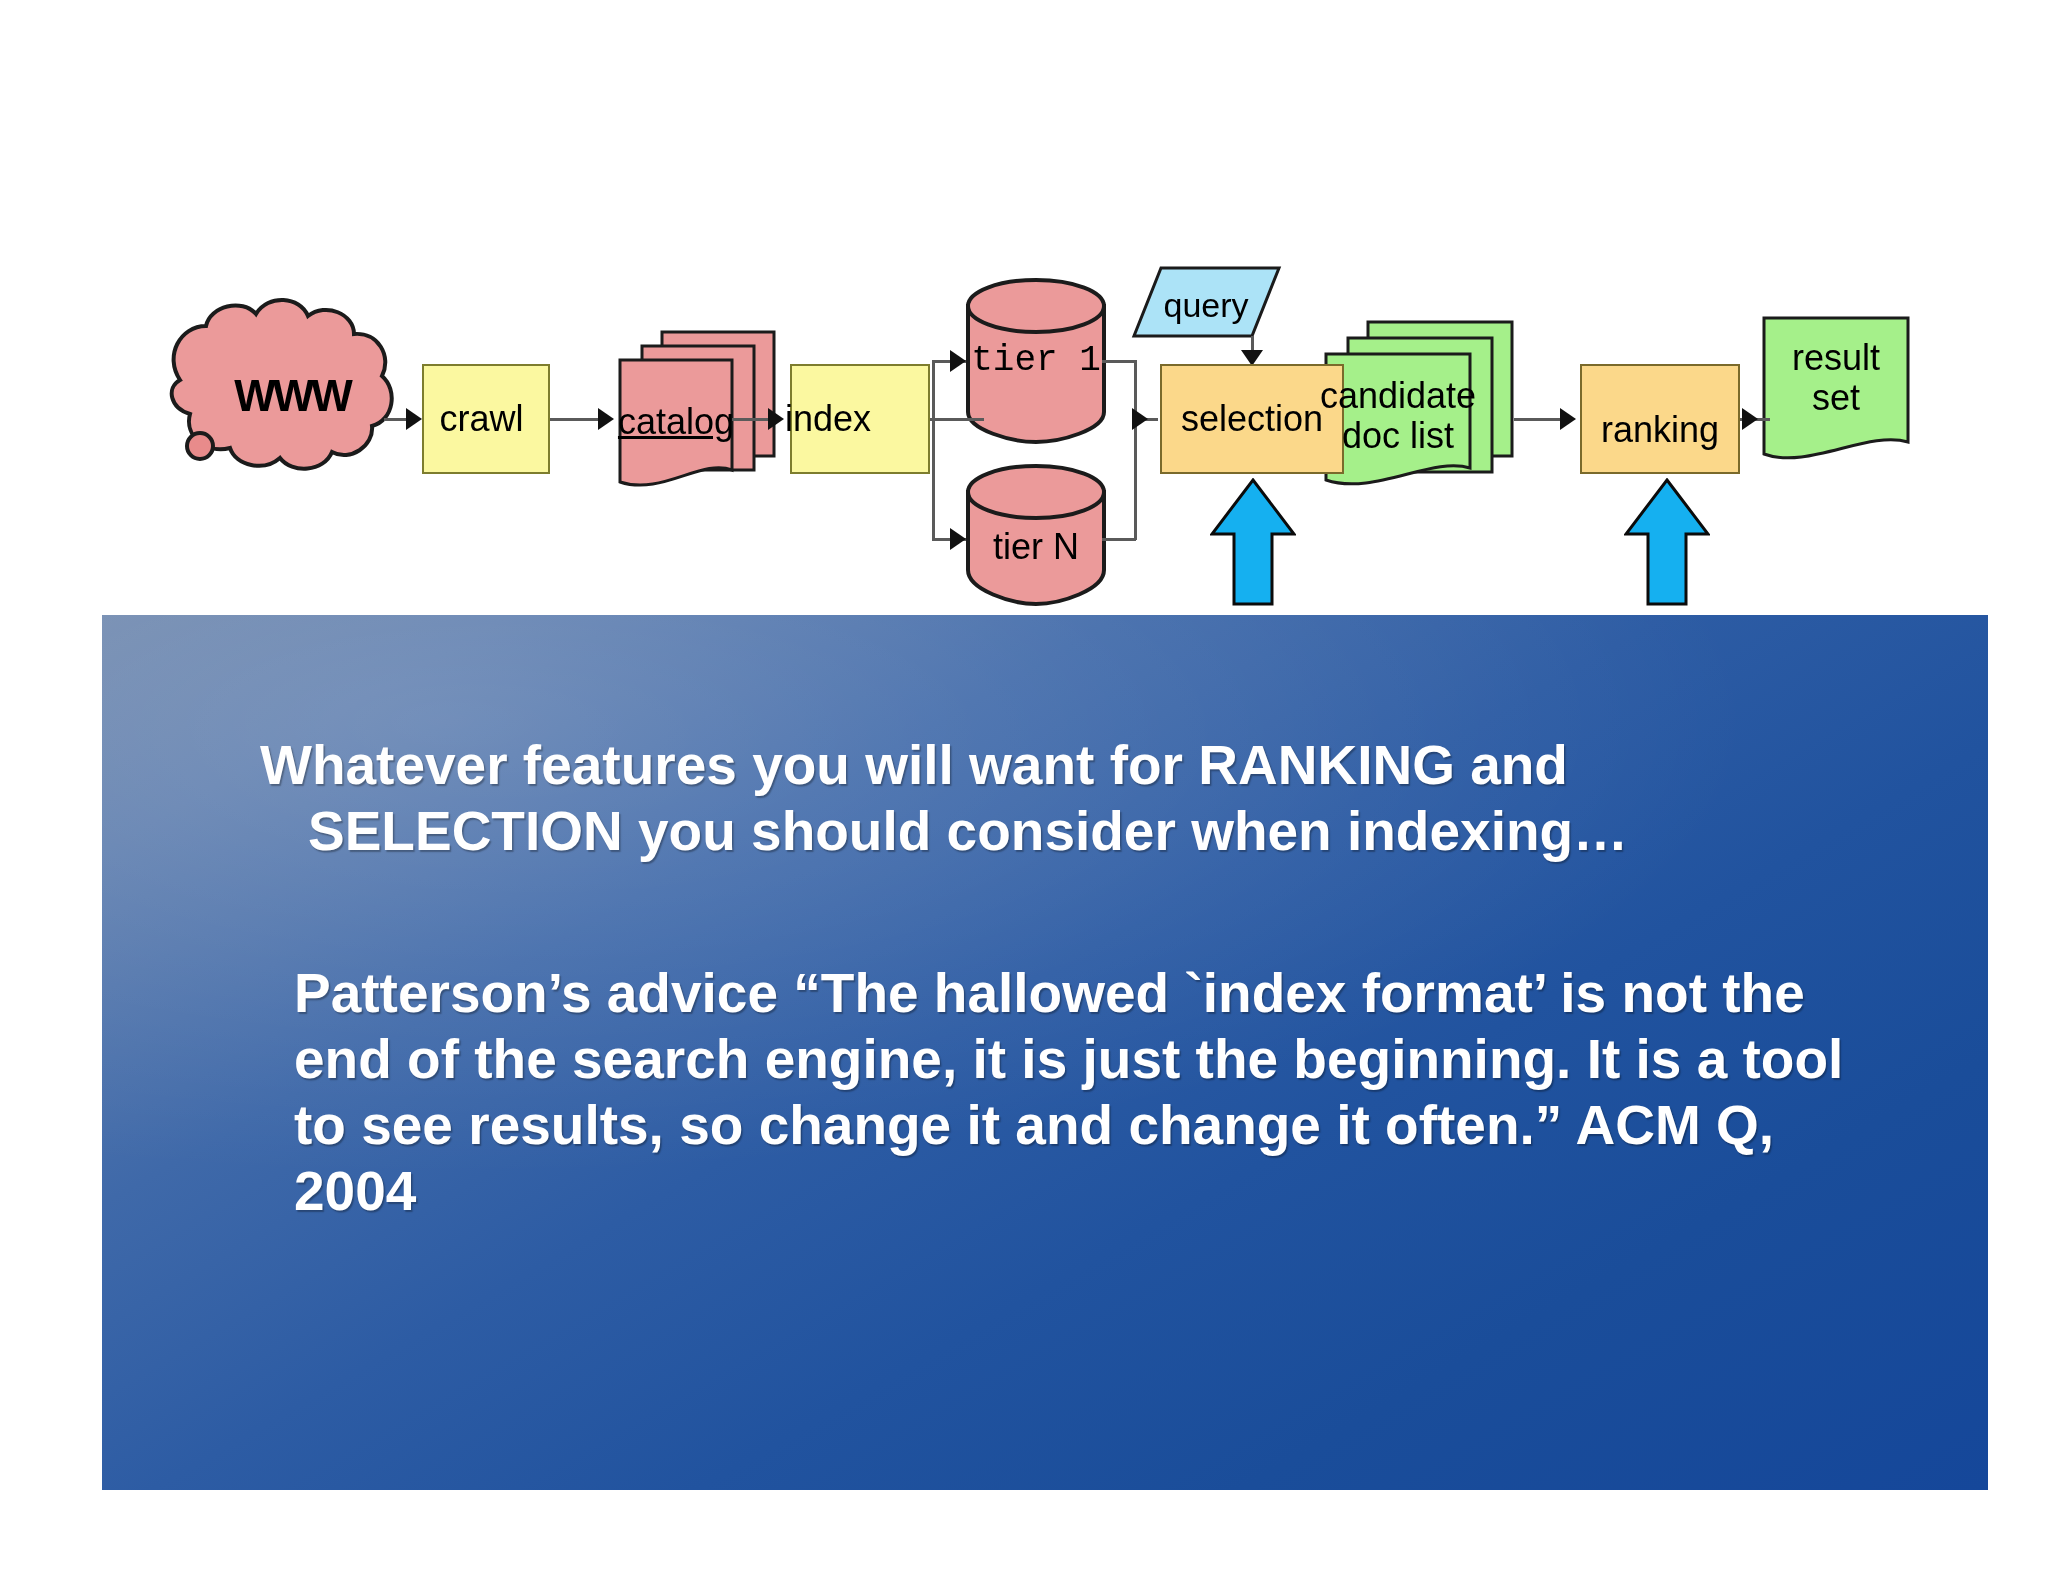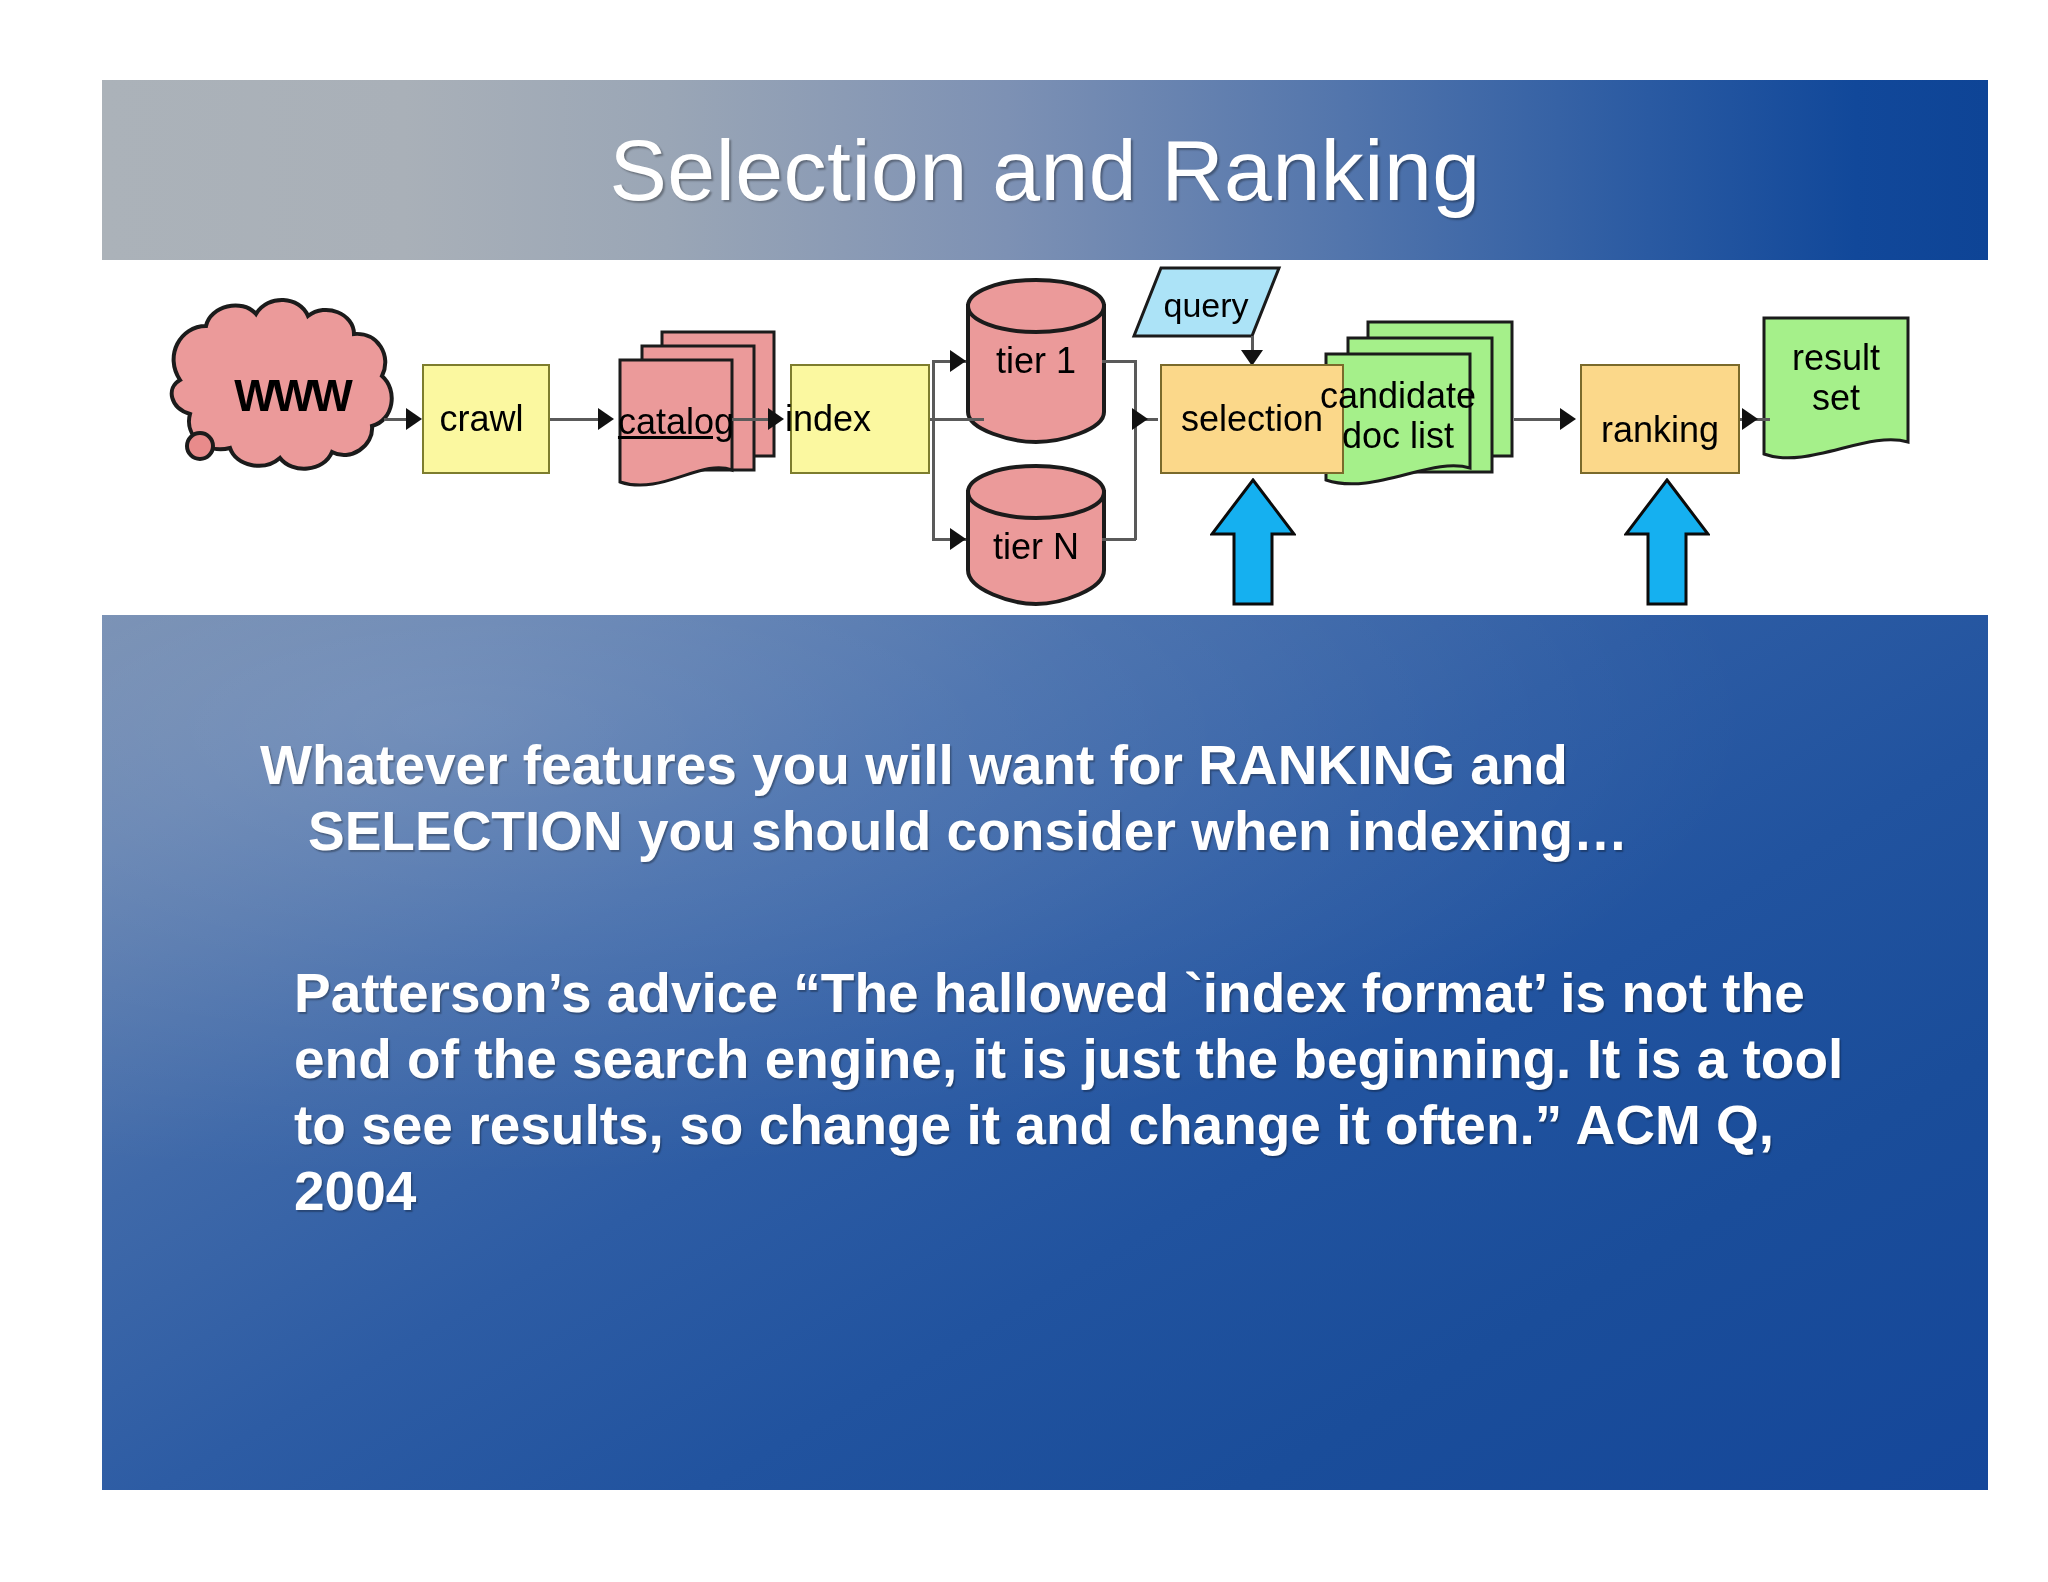--- a/index.html
+++ b/index.html
@@ -172,23 +172,20 @@
     z-index: -1;
   }
 </style>
 </head>
 <body>
 
 <div id="page-bg"></div>
 
 <div id="slide">
 
-  <div id="title-band">
-    <div id="title-text">Selection and Ranking</div>
-  </div>
 
   <div id="diagram-band">
     <div id="diagram">
 
       <svg width="1886" height="355" viewBox="0 0 1886 355" style="position:absolute;left:0;top:0;">
 
         <g>
           <path d="M 78 120
                    C 62 96, 78 66, 104 66
                    C 108 46, 140 38, 154 54
@@ -247,21 +244,21 @@
       <div class="box box-orange" style="left:1478px; top:104px; width:160px; height:110px;"></div>
 
       <div class="node-label" style="left:90px; top:108px; width:200px; height:56px; font-size:44px; font-weight:700; letter-spacing:-3px;">WWW</div>
 
       <div class="node-label" style="left:320px; top:104px; width:119px; height:110px;">crawl</div>
 
       <div class="node-label" style="left:512px; top:116px; width:124px; height:92px;text-decoration:underline;">catalog</div>
 
       <div class="node-label" style="left:656px; top:104px; width:140px; height:110px;">index</div>
 
-      <div class="node-label" style="left:866px; top:66px; width:136px; height:70px;">tier 1</div>
+      <div class="node-label" style="left:866px; top:66px; width:136px; height:70px;font-family:Liberation Mono, monospace;">tier 1</div>
 
       <div class="node-label" style="left:866px; top:252px; width:136px; height:70px;">tier N</div>
 
       <div class="node-label" style="left:1036px; top:10px; width:136px; height:72px; font-size:34px;">query</div>
 
       <div class="node-label" style="left:1058px; top:104px; width:184px; height:110px;">selection</div>
 
       <div class="node-label" style="left:1224px; top:104px; width:144px; height:104px; line-height:1.1;">candidate
 doc list</div>
 

